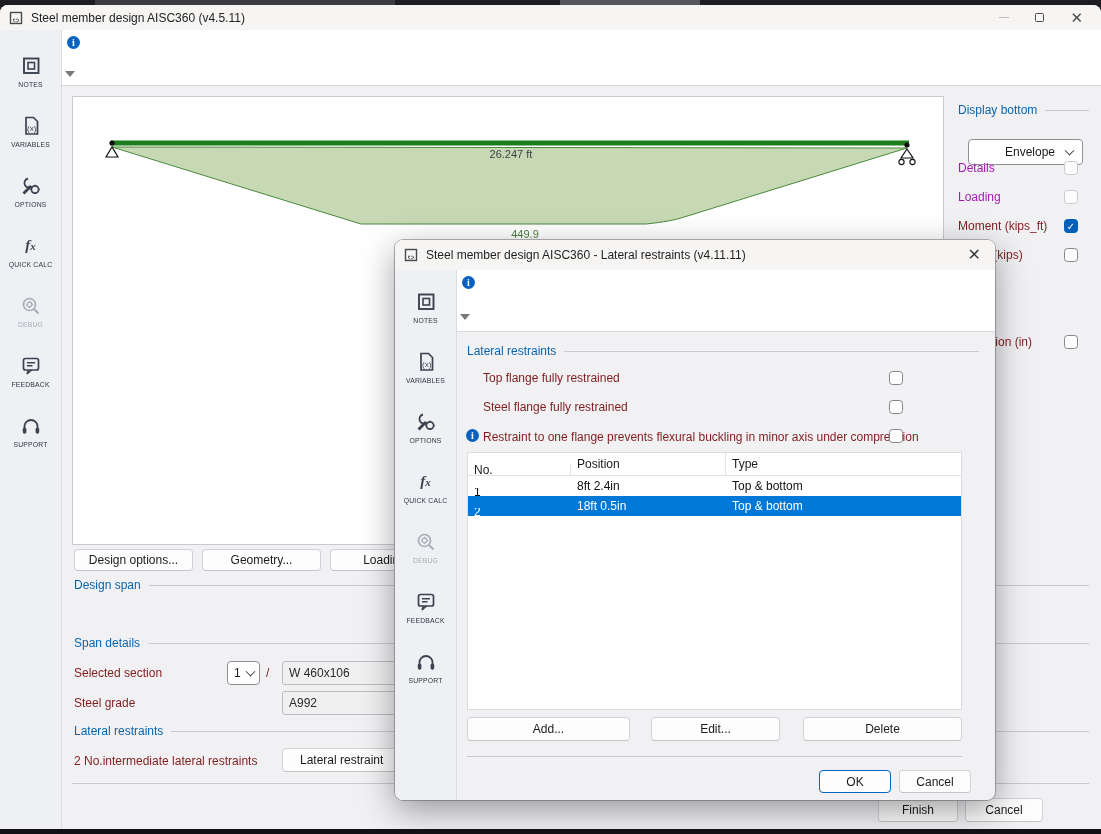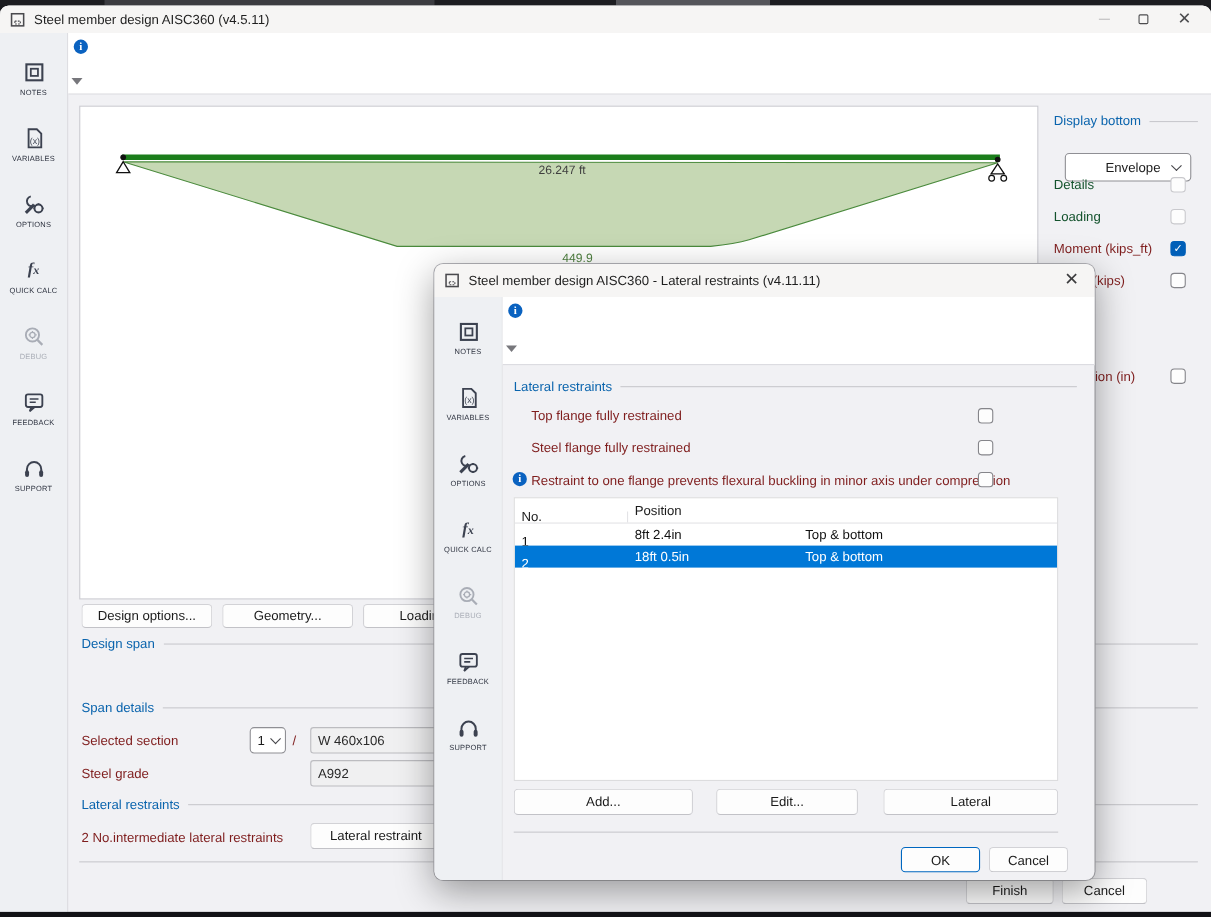--- a/index.html
+++ b/index.html
@@ -52,21 +52,21 @@
   .field.dim { color:#6b6b70; background:#ececee; }
   .select { background:#ffffff; border:1px solid #8f8f94; border-radius:4px; font-size:12px; color:#1b1b1b; display:flex; align-items:center; padding-left:9px; position:relative; cursor:pointer; }
   .select .chev { position:absolute; right:9px; top:50%; width:7px; height:7px; border-right:1.4px solid #46464a; border-bottom:1.4px solid #46464a; transform:translateY(-70%) rotate(45deg); }
 
   
   .cb { width:14px; height:14px; border:1px solid #85858a; border-radius:3.5px; background:#fdfdfd; cursor:pointer; }
   .cb.disabled { border-color:#c9c9cd; }
   .cb.checked { background:#005fb8; border-color:#005fb8; color:#fff; font-size:10px; line-height:13px; text-align:center; }
   .cb.checked::after { content:"\2713"; }
   .opt-label { font-size:12px; color:#7f1d1d; white-space:nowrap; }
-  .opt-label.disabled { color:#14532d; }
+  .opt-label.disabled { color:#a21caf; }
 
   
   #dialog { left:395px; top:210px; width:600px; height:560px; background:#f1f1f4; border-radius:8px; box-shadow:0 10px 34px rgba(0,0,0,.38), 0 0 0 1px #b5b5ba; z-index:10; }
   #dialog .titlebar { border-radius:8px 8px 0 0; height:30px; }
   .dlg-close { position:absolute; right:14px; top:7px; font-size:16px; color:#3c3c3e; cursor:pointer; line-height:16px; }
 
   
   .list-box { background:#ffffff; border:1px solid #dcdcde; font-size:12px; overflow:hidden; }
   .t-head { display:flex; height:23px; border-bottom:1px solid #e3e3e6; }
   .t-hcell { display:flex; align-items:center; padding-left:6px; color:#1b1b1b; border-right:1px solid #e3e3e6; }
@@ -374,36 +374,37 @@
           <div class="abs" style="left:0; top:97px; width:538px; height:15px;">
             <span class="info-i abs" style="left:9px; top:0;"></span>
             <span class="opt-label abs" style="left:26px; top:1px;">Restraint to one flange prevents flexural buckling in minor axis under compression</span>
             <span class="cb abs" style="left:432px; top:0;"></span>
           </div>
 
           <div class="list-box abs" style="left:10px; top:120px; width:495px; height:258px;">
             <div class="t-head">
               <div class="t-hcell c-no">No.</div>
               <div class="t-hcell c-pos">Position</div>
+              <div class="t-hcell c-type">Type</div>
             </div>
             <div class="t-row">
               <div class="t-cell c-no">1</div>
               <div class="t-cell c-pos">8ft 2.4in</div>
               <div class="t-cell c-type">Top &amp; bottom</div>
             </div>
             <div class="t-row selected">
               <div class="t-cell c-no">2</div>
               <div class="t-cell c-pos">18ft 0.5in</div>
               <div class="t-cell c-type">Top &amp; bottom</div>
             </div>
           </div>
 
           <div class="btn abs" style="left:10px; top:385px; width:163px; height:24px;">Add...</div>
           <div class="btn abs" style="left:178px; top:385px; width:129px; height:24px;margin-left:16px;">Edit...</div>
-          <div class="btn abs" style="left:346px; top:385px; width:159px; height:24px;">Lateral</div>
+          <div class="btn abs" style="left:346px; top:385px; width:159px; height:24px;">Delete</div>
 
           <div class="hline abs" style="left:10px; top:424px; width:495px;"></div>
           <div class="btn btn-primary abs" style="left:362px; top:438px; width:72px; height:23px;">OK</div>
           <div class="btn abs" style="left:442px; top:438px; width:72px; height:23px;">Cancel</div>
         </div>
 
       </div>
     </div>
 
   </div>

